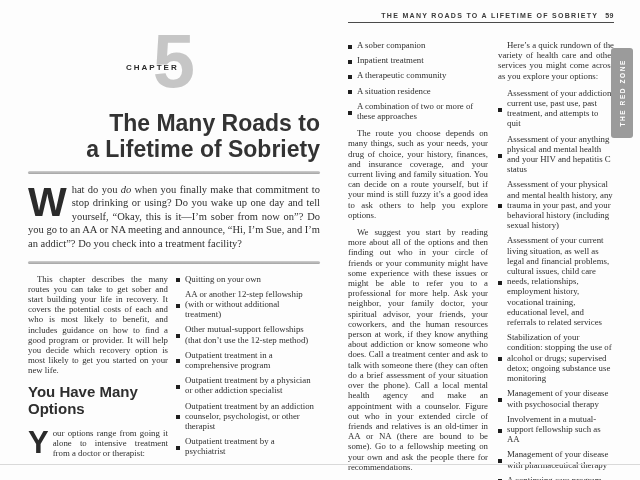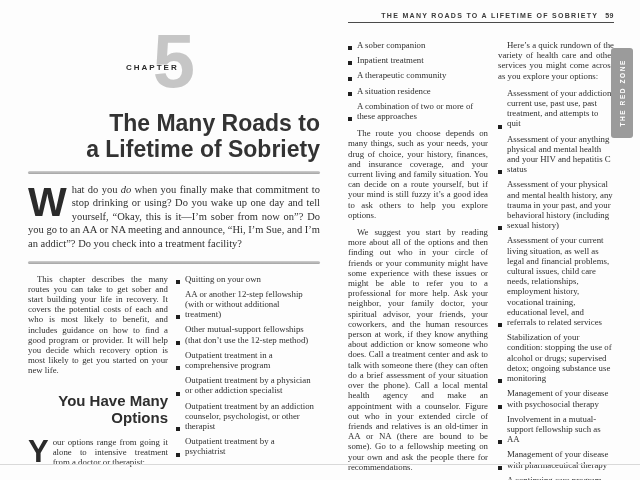--- a/index.html
+++ b/index.html
@@ -42,29 +42,29 @@
   .dropcap-w{font-size:41px;line-height:34px;margin:2px 5px 0 0;}
   .dropcap-y{font-size:31px;line-height:26px;margin:2px 4px 0 0;}
   .cols{display:flex;gap:8px;margin-top:10px;}
   .colA{width:140px;}
   .colB{width:140px;}
   .body-par{
     text-align:justify;font-size:8.8px;line-height:10.2px;margin:0;
   }
   .indent{text-indent:9px;}
   .section-heading{
-    margin-top:16px;text-align:right;
+    margin-top:7px;text-align:left;
     font-family:"Liberation Sans",sans-serif;font-weight:bold;
     font-size:15px;line-height:17px;color:#2e2e2e;
   }
   .options-par{margin-top:11px;text-align:justify;font-size:8.8px;line-height:10.2px;}
 
   
   ul.blist{list-style:none;margin:0;padding:0;font-size:8.8px;line-height:10.2px;}
-  ul.blist li{display:flex;align-items:flex-end;margin-bottom:5px;}
+  ul.blist li{display:flex;align-items:center;margin-bottom:5px;}
   ul.blist .sq{flex:0 0 4px;width:4px;height:4px;background:#1f1f1f;margin:3px 5px 0 0;}
 
   
   .right-page{position:absolute;left:348px;top:0;width:266px;}
   .running-head{
     margin-top:12px;text-align:right;
     font-family:"Liberation Sans",sans-serif;font-weight:bold;
     font-size:7px;letter-spacing:1.3px;color:#3a3a3a;white-space:nowrap;
   }
   .running-head .pgnum{margin-left:7px;letter-spacing:0.5px;}

